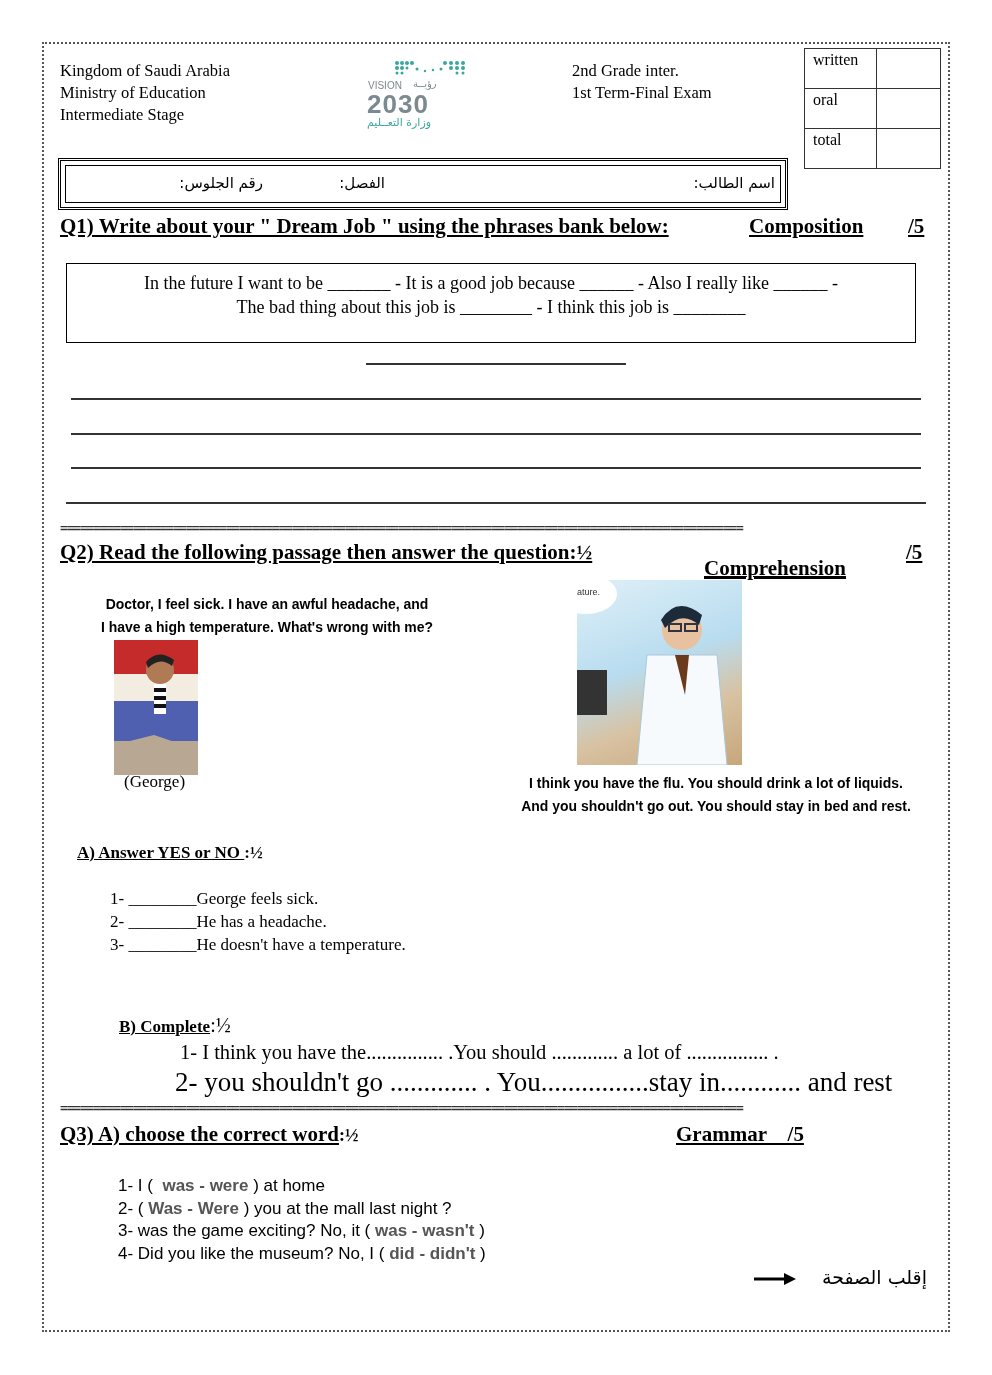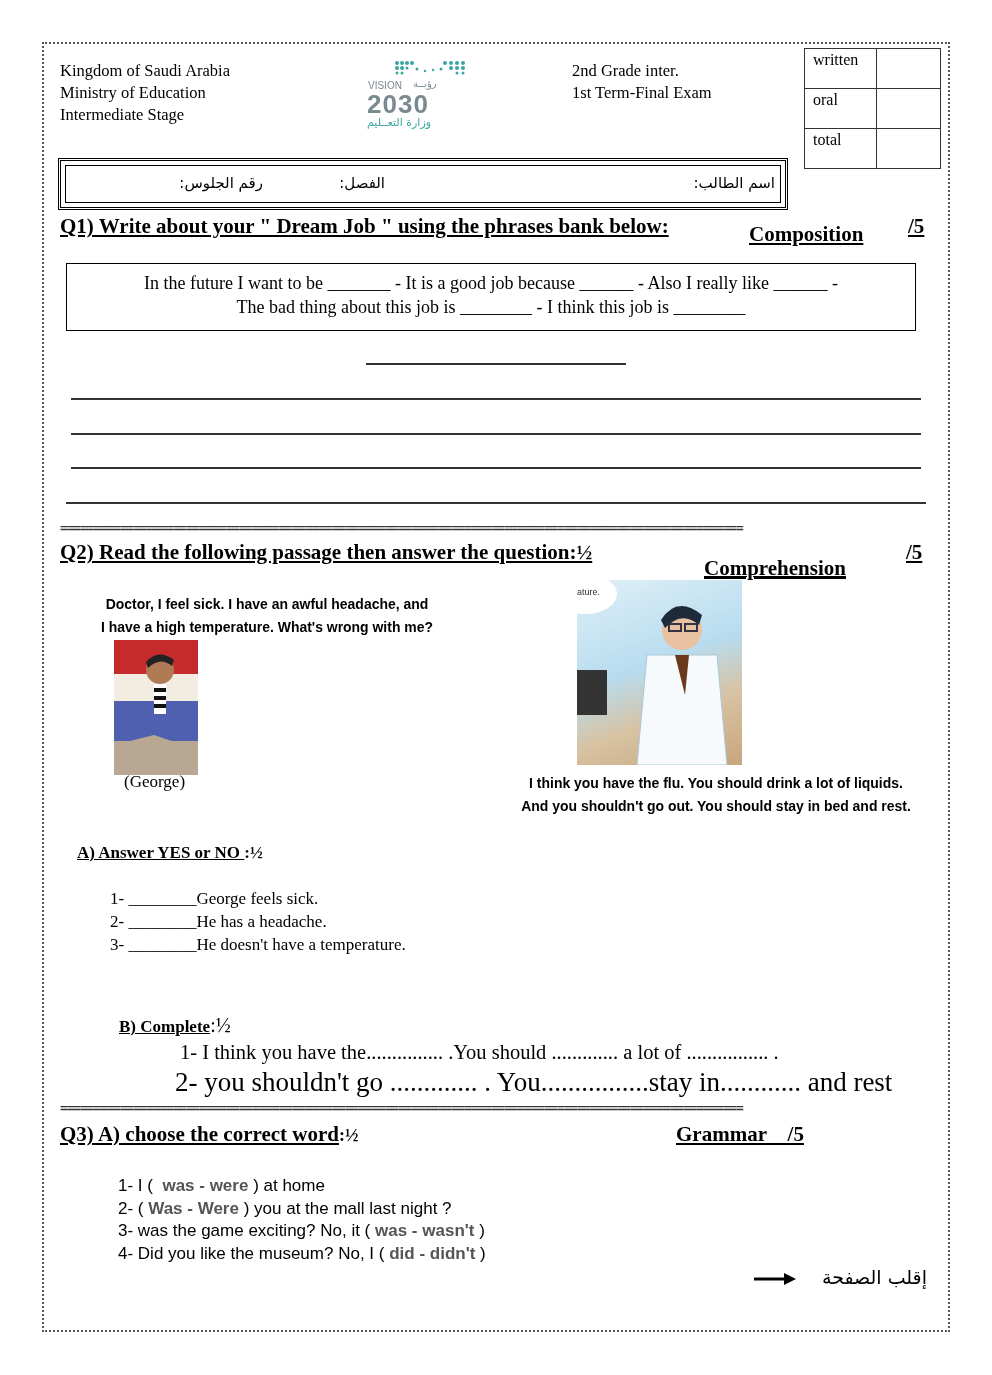--- a/index.html
+++ b/index.html
@@ -10,21 +10,21 @@
   .hdr-mid { left:572px; top:60px; font-size:16.5px; line-height:22px; }
   .logo { left:365px; top:58px; width:110px; height:78px; }
   .score-table { left:804px; top:48px; border-collapse:collapse; font-size:16px; }
   .score-table td { border:1px solid #333; width:72px; height:40px; vertical-align:top; padding:2px 8px; box-sizing:border-box; }
   .score-table td.val { width:64px; }
   .name-box { left:58px; top:158px; width:730px; height:52px; border:3px double #000; box-sizing:border-box; }
   .name-inner { position:absolute; left:4px; top:4px; right:4px; bottom:4px; border:1px solid #000; }
   .ar { font-family:"DejaVu Sans", sans-serif; font-size:15px; direction:rtl; position:absolute; top:13px; }
   .qtitle-serif { font-family:"Liberation Serif", serif; font-weight:bold; font-size:21px; white-space:nowrap; }
   .u { text-decoration:underline; }
-  .bank { left:66px; top:263px; width:850px; height:68px; border:1.5px solid #000; box-sizing:border-box; text-align:center; font-size:18px; line-height:24px; padding-top:7px; }
+  .bank { left:66px; top:263px; width:850px; height:80px; border:1.5px solid #000; box-sizing:border-box; text-align:center; font-size:18px; line-height:24px; padding-top:7px; }
   .line { position:absolute; height:2px; background:#333; }
   .eqline { left:60px; width:870px; font-family:"DejaVu Sans Mono", monospace; font-size:13px; letter-spacing:-1.2px; white-space:nowrap; overflow:hidden; color:#333; font-weight:bold; }
   .bubble { font-family:"Liberation Sans", sans-serif; font-weight:bold; font-size:15.5px; line-height:23px; text-align:center; transform:scaleX(0.9); }
   .img-george { left:114px; top:640px; width:84px; height:135px; background:linear-gradient(180deg,#c62b2b 0%,#c62b2b 25%,#f2ece1 25%,#f2ece1 45%,#5060b0 45%,#5060b0 75%,#b8a893 75%); overflow:hidden; }
   .img-doctor { left:577px; top:580px; width:165px; height:185px; background:linear-gradient(160deg,#dff0f8 0%,#b8dcef 45%,#d8c2a2 70%,#c7a67c 100%); overflow:hidden; }
   .list { font-size:17px; line-height:23px; }
   .grammar { font-family:"Liberation Sans", sans-serif; font-size:17px; line-height:22.5px; }
   .opt { color:#555; font-weight:bold; }
 </style>
 </head>
@@ -96,21 +96,21 @@
 <div class="abs name-box">
   <div class="name-inner"></div>
   <span class="ar" style="right:10px;">اسم الطالب:</span>
   <span class="ar" style="right:400px;">الفصل:</span>
   <span class="ar" style="right:522px;">رقم الجلوس:</span>
 </div>
 
 <div class="abs" style="left:60px;top:214px;">
   <span class="qtitle-serif u">Q1) Write about your " Dream Job "  using the phrases bank below:</span>
 </div>
-<div class="abs" style="left:749px;top:214px;margin-top:8px;">
+<div class="abs" style="left:749px;top:214px;">
   <span class="qtitle-serif u">Composition</span>
 </div>
 <div class="abs" style="left:908px;top:214px;">
   <span class="qtitle-serif u">/5</span>
 </div>
 
 <div class="abs bank">
   <div>In the future I want to be _______  -  It is a good job because ______ - Also I really like ______ -</div>
   <div>The bad thing about this job is ________ - I think this job is ________</div>
 </div>

